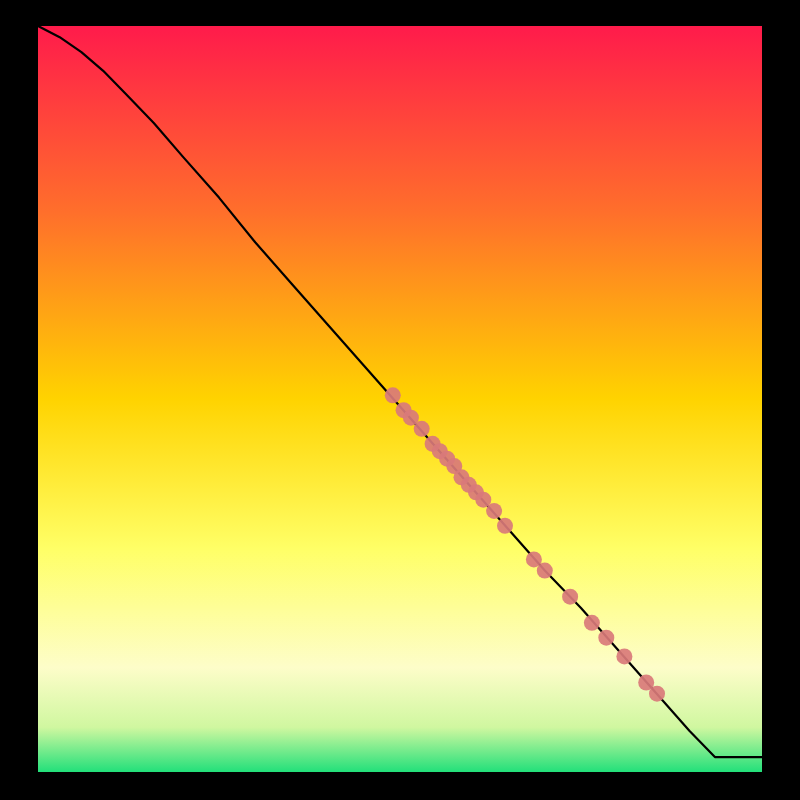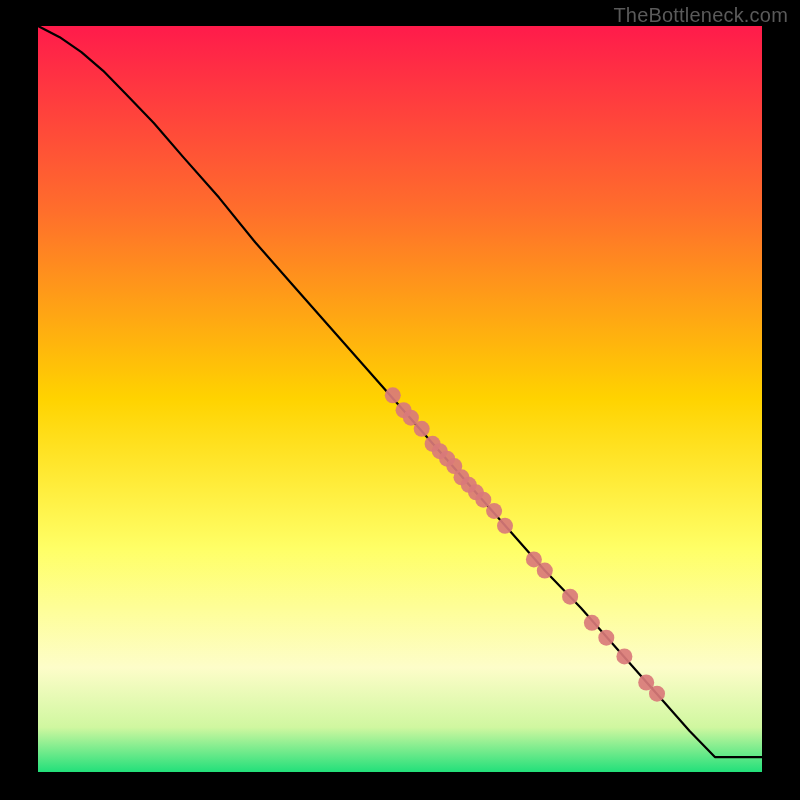--- a/index.html
+++ b/index.html
@@ -30,21 +30,20 @@
   svg.plot {
     position: absolute;
     left: 0;
     top: 0;
   }
 </style>
 </head>
 <body>
 
 <div class="stage">
-  <div class="watermark">TheBottleneck.com</div>
 
   <svg class="plot" width="800" height="800">
     <defs>
       <linearGradient id="bg-grad" x1="0" y1="0" x2="0" y2="1">
         <stop id="g0" offset="0%" stop-color="#ff1b4b"></stop>
         <stop id="g1" offset="25%" stop-color="#ff6f2b"></stop>
         <stop id="g2" offset="50%" stop-color="#ffd300"></stop>
         <stop id="g3" offset="70%" stop-color="#ffff66"></stop>
         <stop id="g4" offset="86%" stop-color="#fdfdc9"></stop>
         <stop id="g5" offset="94%" stop-color="#d0f7a0"></stop>

